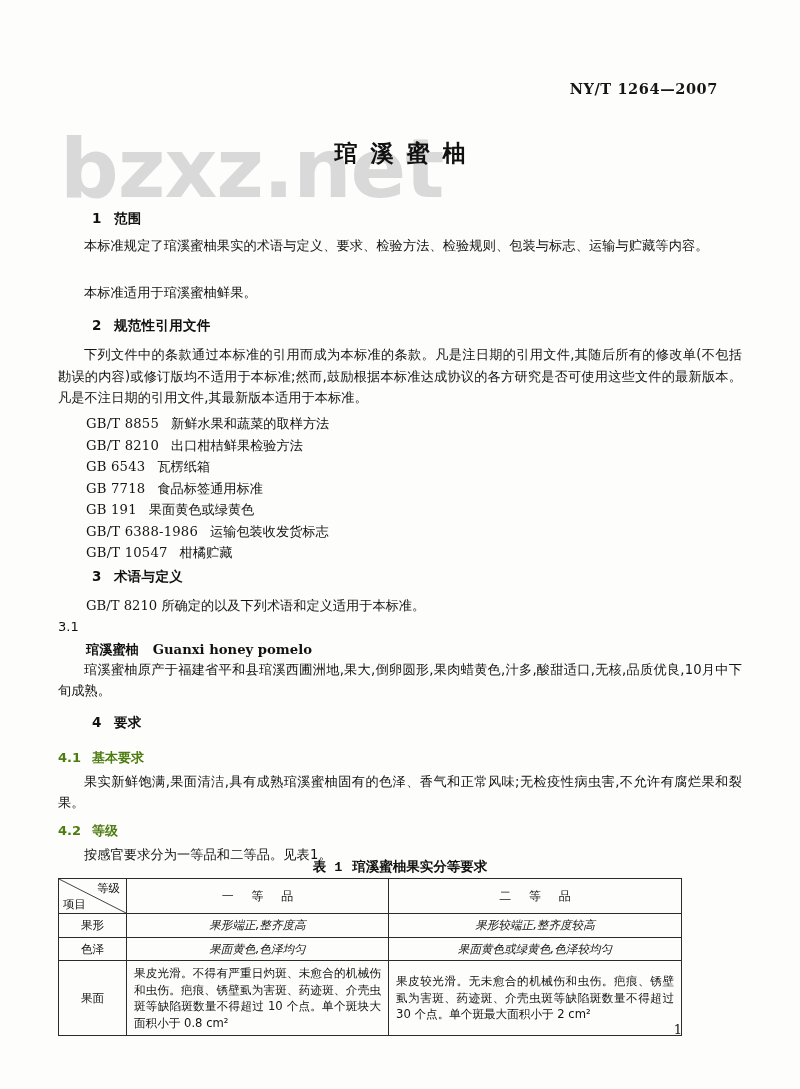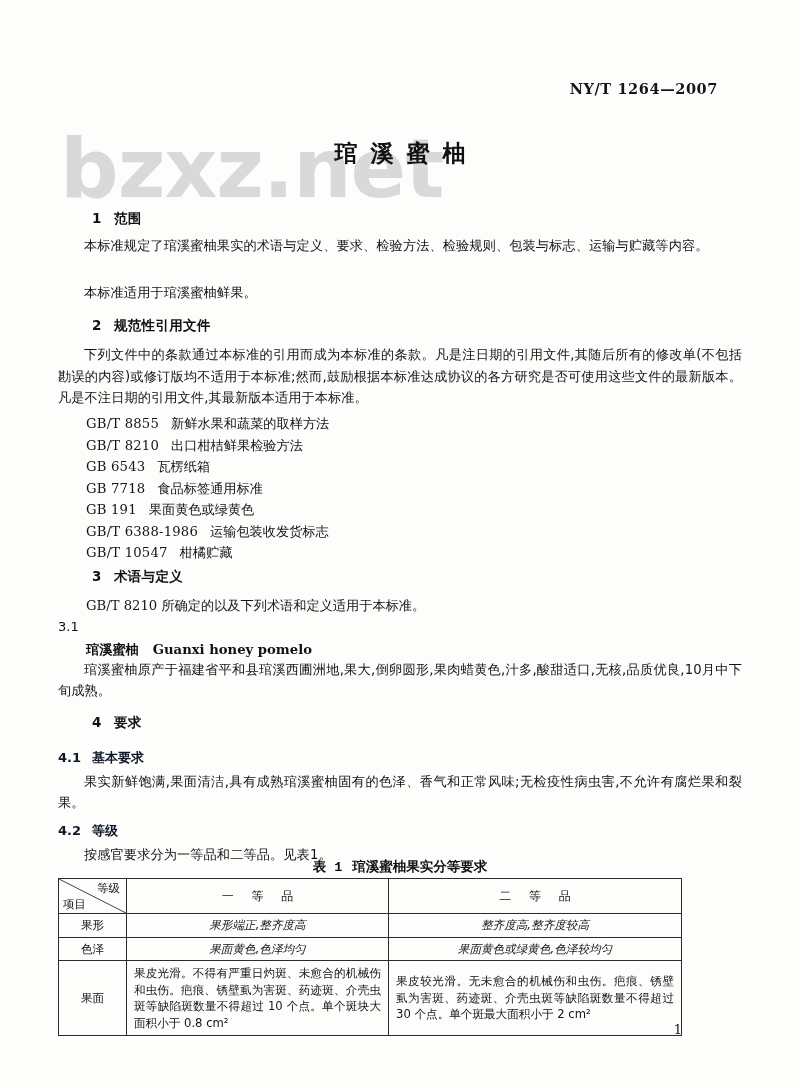--- a/index.html
+++ b/index.html
@@ -88,21 +88,21 @@
   }
   .h-sec .num {
     display: inline-block;
     min-width: 22px;
     font-family: "DejaVu Sans", sans-serif;
   }
   .h-sub {
     font-family: "DejaVu Sans", sans-serif;
     font-size: 13px;
     font-weight: bold;
-    color: #0f172a;
+    color: #4d7c0f;
   }
   .h-sub .num {
     display: inline-block;
     min-width: 34px;
   }
   .h-plain {
     font-family: "DejaVu Sans", sans-serif;
     font-size: 13px;
     color: #111;
   }
@@ -342,21 +342,21 @@
             </svg>
             <span class="lbl-grade">等级</span>
             <span class="lbl-item">项目</span>
           </td>
           <td class="hdr-grade">一 等 品</td>
           <td class="hdr-grade">二 等 品</td>
         </tr>
         <tr>
           <td class="cell-item">果形</td>
           <td class="cell-center">果形端正,整齐度高</td>
-          <td class="cell-center">整齐度高,整齐度较高</td>
+          <td class="cell-center">果形较端正,整齐度较高</td>
         </tr>
         <tr>
           <td class="cell-item">色泽</td>
           <td class="cell-center">果面黄色,色泽均匀</td>
           <td class="cell-center">果面黄色或绿黄色,色泽较均匀</td>
         </tr>
         <tr>
           <td class="cell-item">果面</td>
           <td class="cell-just">果皮光滑。不得有严重日灼斑、未愈合的机械伤和虫伤。疤痕、锈壁虱为害斑、药迹斑、介壳虫斑等缺陷斑数量不得超过 10 个点。单个斑块大面积小于 0.8 cm²</td>
           <td class="cell-just">果皮较光滑。无未愈合的机械伤和虫伤。疤痕、锈壁虱为害斑、药迹斑、介壳虫斑等缺陷斑数量不得超过 30 个点。单个斑最大面积小于 2 cm²</td>

